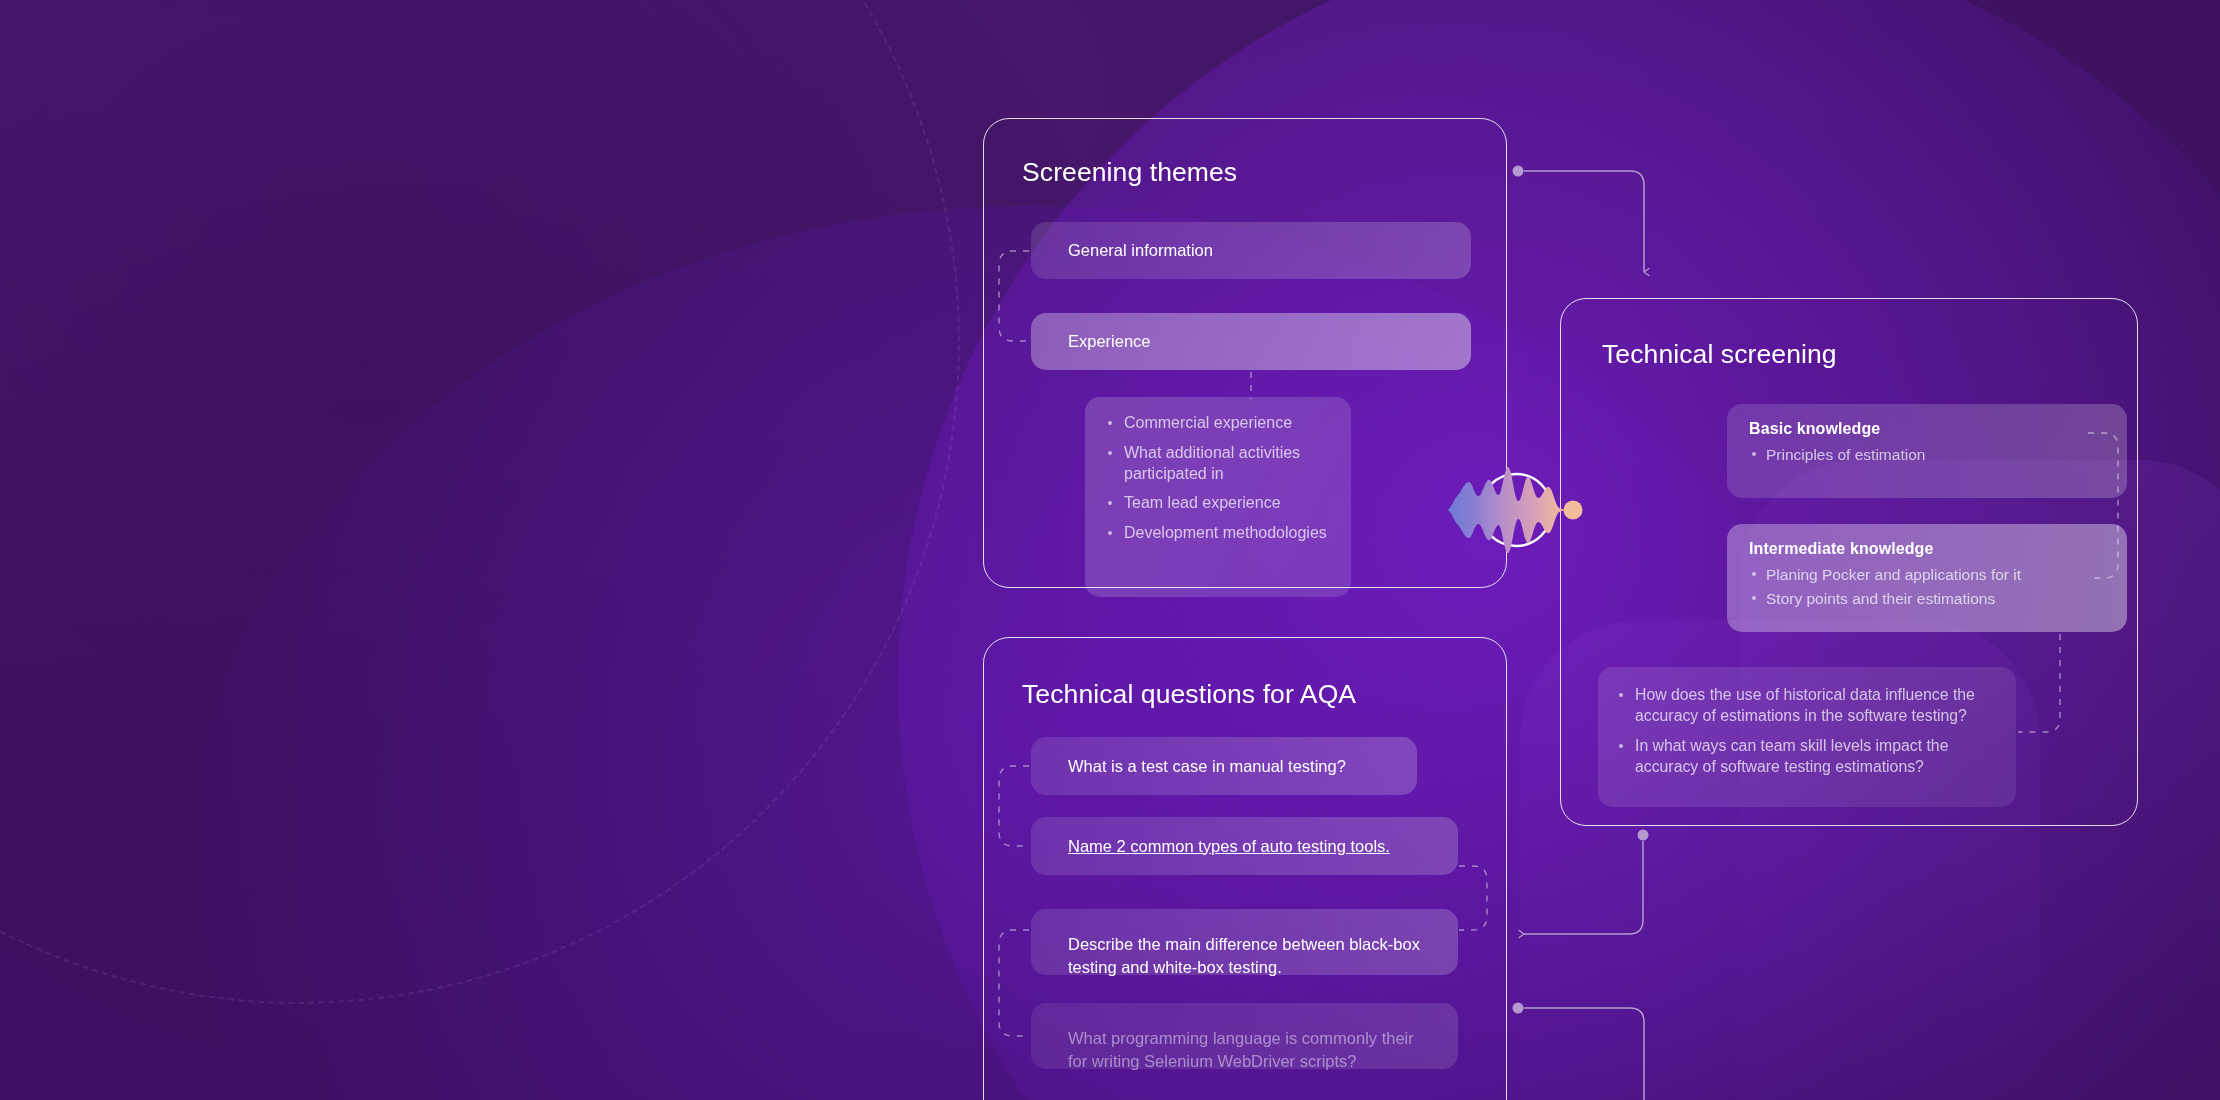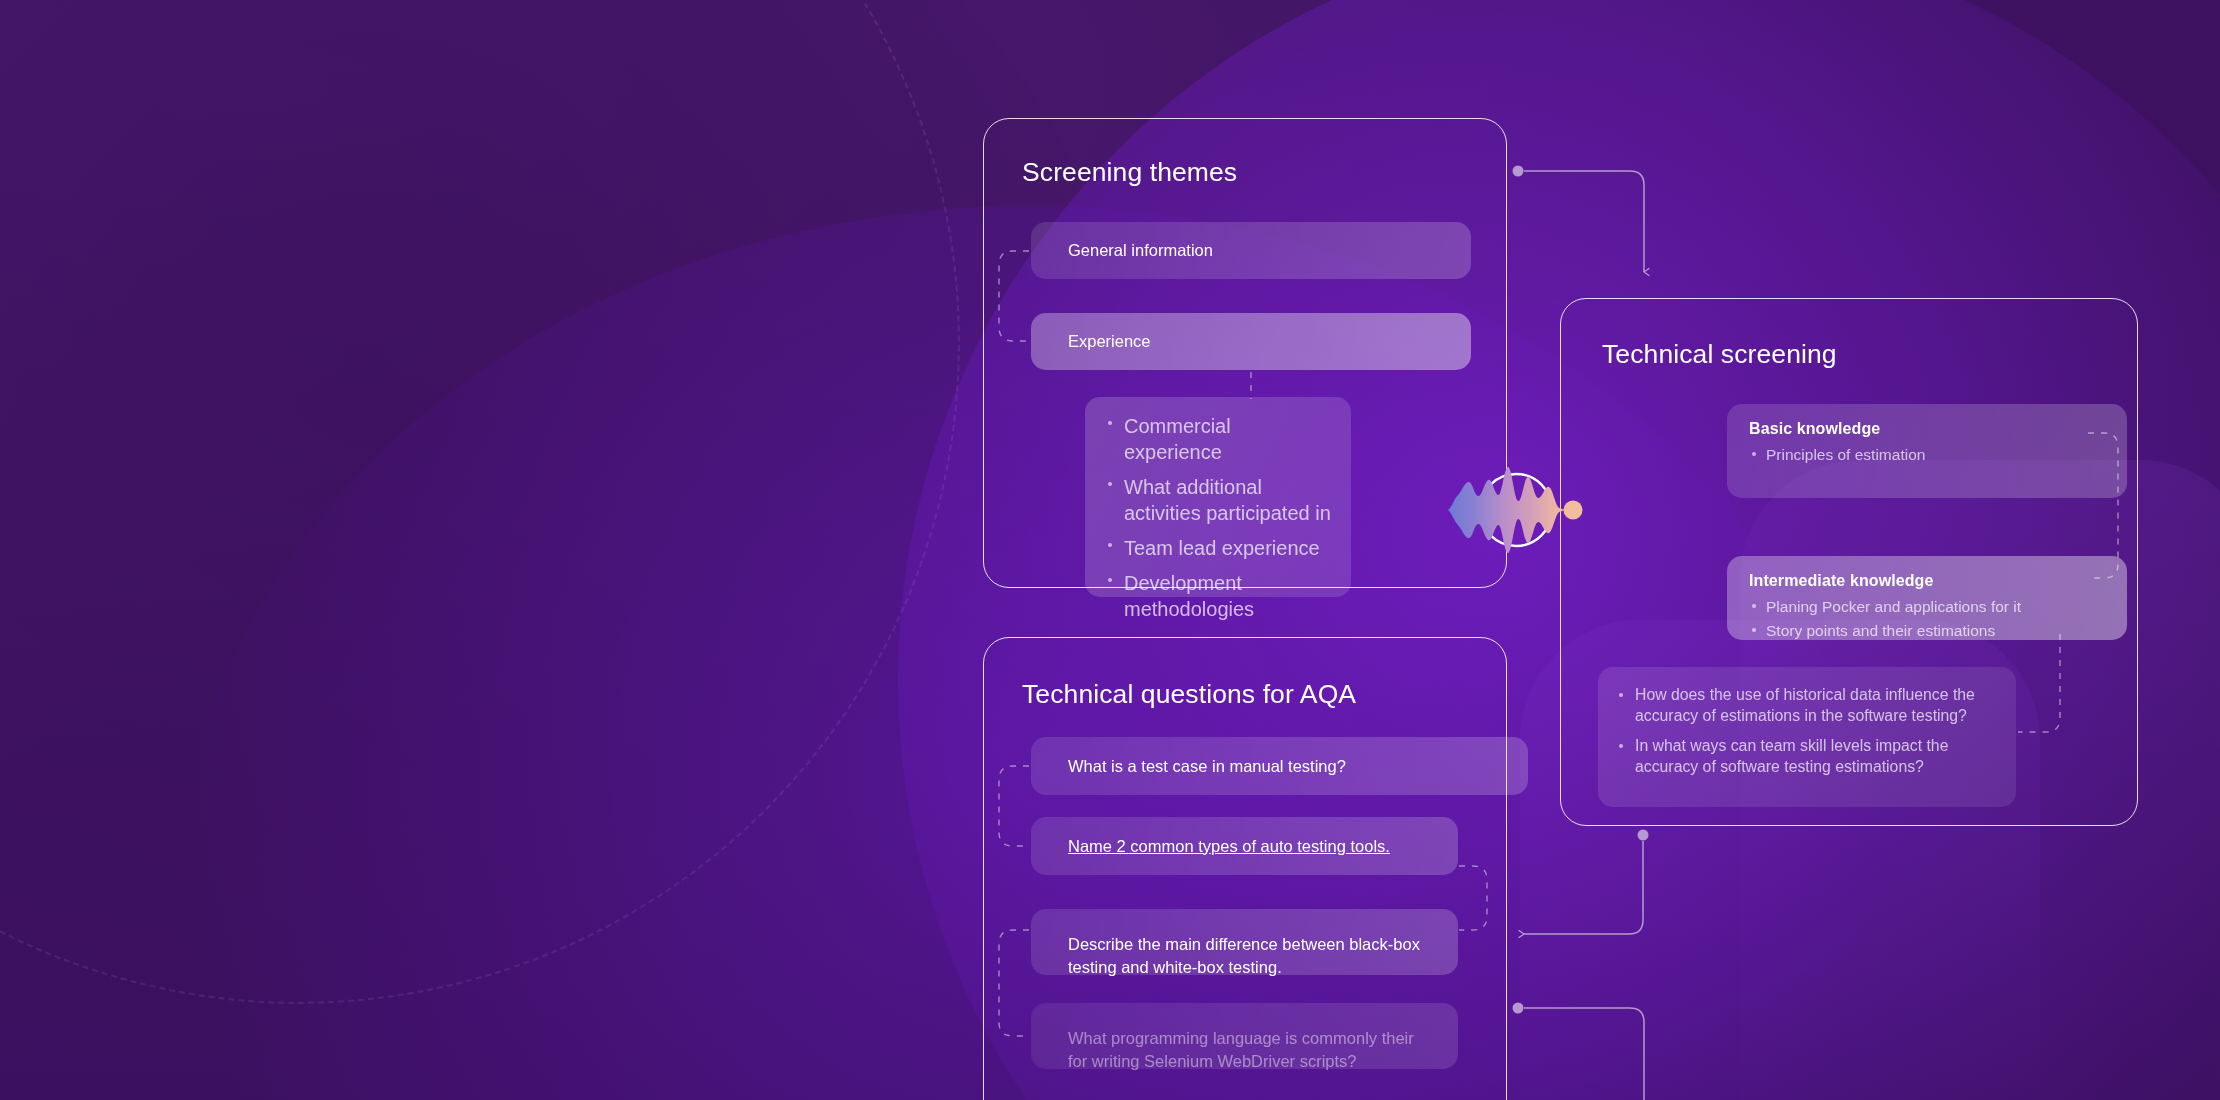--- a/index.html
+++ b/index.html
@@ -106,58 +106,58 @@
   #bullets-experience{
     position:absolute;left:1085px;top:397px;width:266px;height:200px;
     border-radius:15px;
     background:linear-gradient(115deg, rgba(255,255,255,.175), rgba(255,255,255,.135));
     padding:16px 20px 0 20px;box-sizing:border-box;
   }
   .bul{list-style:none;margin:0;padding:0;}
   .bul li{
     position:relative;padding-left:19px;
     color:rgba(255,255,255,.70);
-    font-size:20px;line-height:1.30;margin-bottom:9px;
+    font-size:16px;line-height:1.30;margin-bottom:9px;
   }
   .bul li:before{
     content:"";position:absolute;left:3px;top:8px;width:4px;height:4px;
     border-radius:50%;background:rgba(255,255,255,.62);
   }
 
   
   .kblock{
     position:absolute;border-radius:15px;box-sizing:border-box;
     padding:16px 22px 12px 22px;
     margin-left:41px;
   }
   #block-basic{
     left:1686px;top:404px;width:400px;height:94px;
     background:linear-gradient(100deg, rgba(255,255,255,.135), rgba(255,255,255,.215));
   }
   #block-inter{
-    left:1686px;top:556px;width:400px;height:84px;
+    left:1686px;top:524px;width:400px;height:108px;
     background:linear-gradient(100deg, rgba(255,255,255,.30), rgba(255,255,255,.39));
   }
   .kblock .kt{
     color:#fff;font-size:16px;font-weight:700;margin:0 0 7px 0;letter-spacing:.1px;
   }
   .kblock .bul li{font-size:15.5px;margin-bottom:4px;padding-left:17px;}
   .kblock .bul li:before{top:7px;}
 
   
   #float-questions{
     position:absolute;left:1598px;top:667px;width:418px;height:140px;
     border-radius:15px;
     background:linear-gradient(120deg, rgba(255,255,255,.115), rgba(255,255,255,.085));
     padding:18px 22px 0 18px;box-sizing:border-box;
   }
   #float-questions .bul li{font-size:15.8px;line-height:1.32;margin-bottom:9px;padding-left:19px;}
 
   
-  #q1{left:1031px;top:737px;width:497px;height:58px;}
+  #q1{left:1031px;top:737px;width:386px;height:58px;}
   #q2{left:1031px;top:817px;width:427px;height:58px;text-decoration:underline;}
   #q3{left:1031px;top:897px;width:427px;height:66px;margin-top:12px;}
   #q4{left:1031px;top:1003px;width:427px;height:66px;}
 
   .twoline-text{line-height:1.38;}
 
   
   #hub{position:absolute;left:1438px;top:455px;width:160px;height:110px;}
 </style>
 </head>

